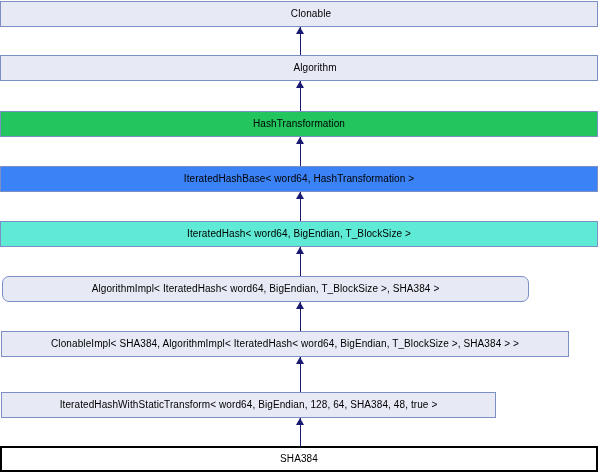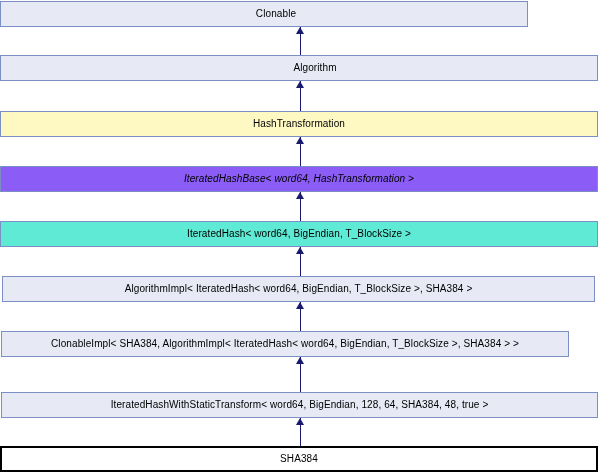--- a/index.html
+++ b/index.html
@@ -73,40 +73,40 @@
     <div class="edge" style="left: 300px; top: 192px; height: 29px; background: rgb(25, 25, 112);"></div>
     <div class="arrowhead" style="left: 296px; top: 192px; border-bottom-color: rgb(25, 25, 112);"></div>
     <div class="edge" style="left: 300px; top: 247px; height: 29px; background: rgb(25, 25, 112);"></div>
     <div class="arrowhead" style="left: 296px; top: 247px; border-bottom-color: rgb(25, 25, 112);"></div>
     <div class="edge" style="left: 300px; top: 302px; height: 29px; background: rgb(25, 25, 112);"></div>
     <div class="arrowhead" style="left: 296px; top: 302px; border-bottom-color: rgb(25, 25, 112);"></div>
     <div class="edge" style="left: 300px; top: 357px; height: 35px; background: rgb(25, 25, 112);"></div>
     <div class="arrowhead" style="left: 296px; top: 357px; border-bottom-color: rgb(25, 25, 112);"></div>
     <div class="edge" style="left: 300px; top: 418px; height: 28px; background: rgb(25, 25, 112);"></div>
     <div class="arrowhead" style="left: 296px; top: 418px; border-bottom-color: rgb(25, 25, 112);"></div>
-    <div class="node base" style="left: 0px; top: 1px; width: 528px; background: rgb(231, 234, 245); border-color: rgb(123, 143, 196); padding-left: 24px;">
+    <div class="node base" style="left: 0px; top: 1px; width: 598px; background: rgb(231, 234, 245); border-color: rgb(123, 143, 196); padding-left: 24px;">
       <span class="node-label">Clonable</span>
     </div>
     <div class="node base" style="left: 0px; top: 55px; width: 598px; background: rgb(231, 234, 245); border-color: rgb(123, 143, 196); padding-left: 32px;">
       <span class="node-label">Algorithm</span>
     </div>
-    <div class="node base" style="left: 0px; top: 111px; width: 598px; background: #fef9c3; border-color: rgb(123, 143, 196);">
+    <div class="node base" style="left: 0px; top: 111px; width: 598px; background: #22c55e; border-color: rgb(123, 143, 196);">
       <span class="node-label">HashTransformation</span>
     </div>
-    <div class="node base" style="left: 0px; top: 166px; width: 598px; background: #8b5cf6; border-color: rgb(123, 143, 196); font-style: italic;">
+    <div class="node base" style="left: 0px; top: 166px; width: 598px; background: #3b82f6; border-color: rgb(123, 143, 196);">
       <span class="node-label">IteratedHashBase&lt; word64, HashTransformation &gt;</span>
     </div>
     <div class="node base" style="left: 0px; top: 221px; width: 598px; background: #5eead4; border-color: rgb(123, 143, 196);">
       <span class="node-label">IteratedHash&lt; word64, BigEndian, T_BlockSize &gt;</span>
     </div>
-    <div class="node base" style="left: 2px; top: 276px; width: 593px; background: rgb(231, 234, 245); border-color: rgb(123, 143, 196);">
+    <div class="node base" style="left: 2px; top: 276px; width: 527px; background: rgb(231, 234, 245); border-color: rgb(123, 143, 196); border-radius: 7px;">
       <span class="node-label">AlgorithmImpl&lt; IteratedHash&lt; word64, BigEndian, T_BlockSize &gt;, SHA384 &gt;</span>
     </div>
     <div class="node base" style="left: 1px; top: 331px; width: 568px; background: rgb(231, 234, 245); border-color: rgb(123, 143, 196);">
       <span class="node-label">ClonableImpl&lt; SHA384, AlgorithmImpl&lt; IteratedHash&lt; word64, BigEndian, T_BlockSize &gt;, SHA384 &gt; &gt;</span>
     </div>
-    <div class="node base" style="left: 1px; top: 392px; width: 597px; background: rgb(231, 234, 245); border-color: rgb(123, 143, 196);">
+    <div class="node base" style="left: 1px; top: 392px; width: 495px; background: rgb(231, 234, 245); border-color: rgb(123, 143, 196);">
       <span class="node-label">IteratedHashWithStaticTransform&lt; word64, BigEndian, 128, 64, SHA384, 48, true &gt;</span>
     </div>
     <div class="node current" style="left: 0px; top: 446px; width: 598px; background: rgb(255, 255, 255); border-color: rgb(0, 0, 0);">
       <span class="node-label">SHA384</span>
     </div>
   </div>
 
 </body></html>

